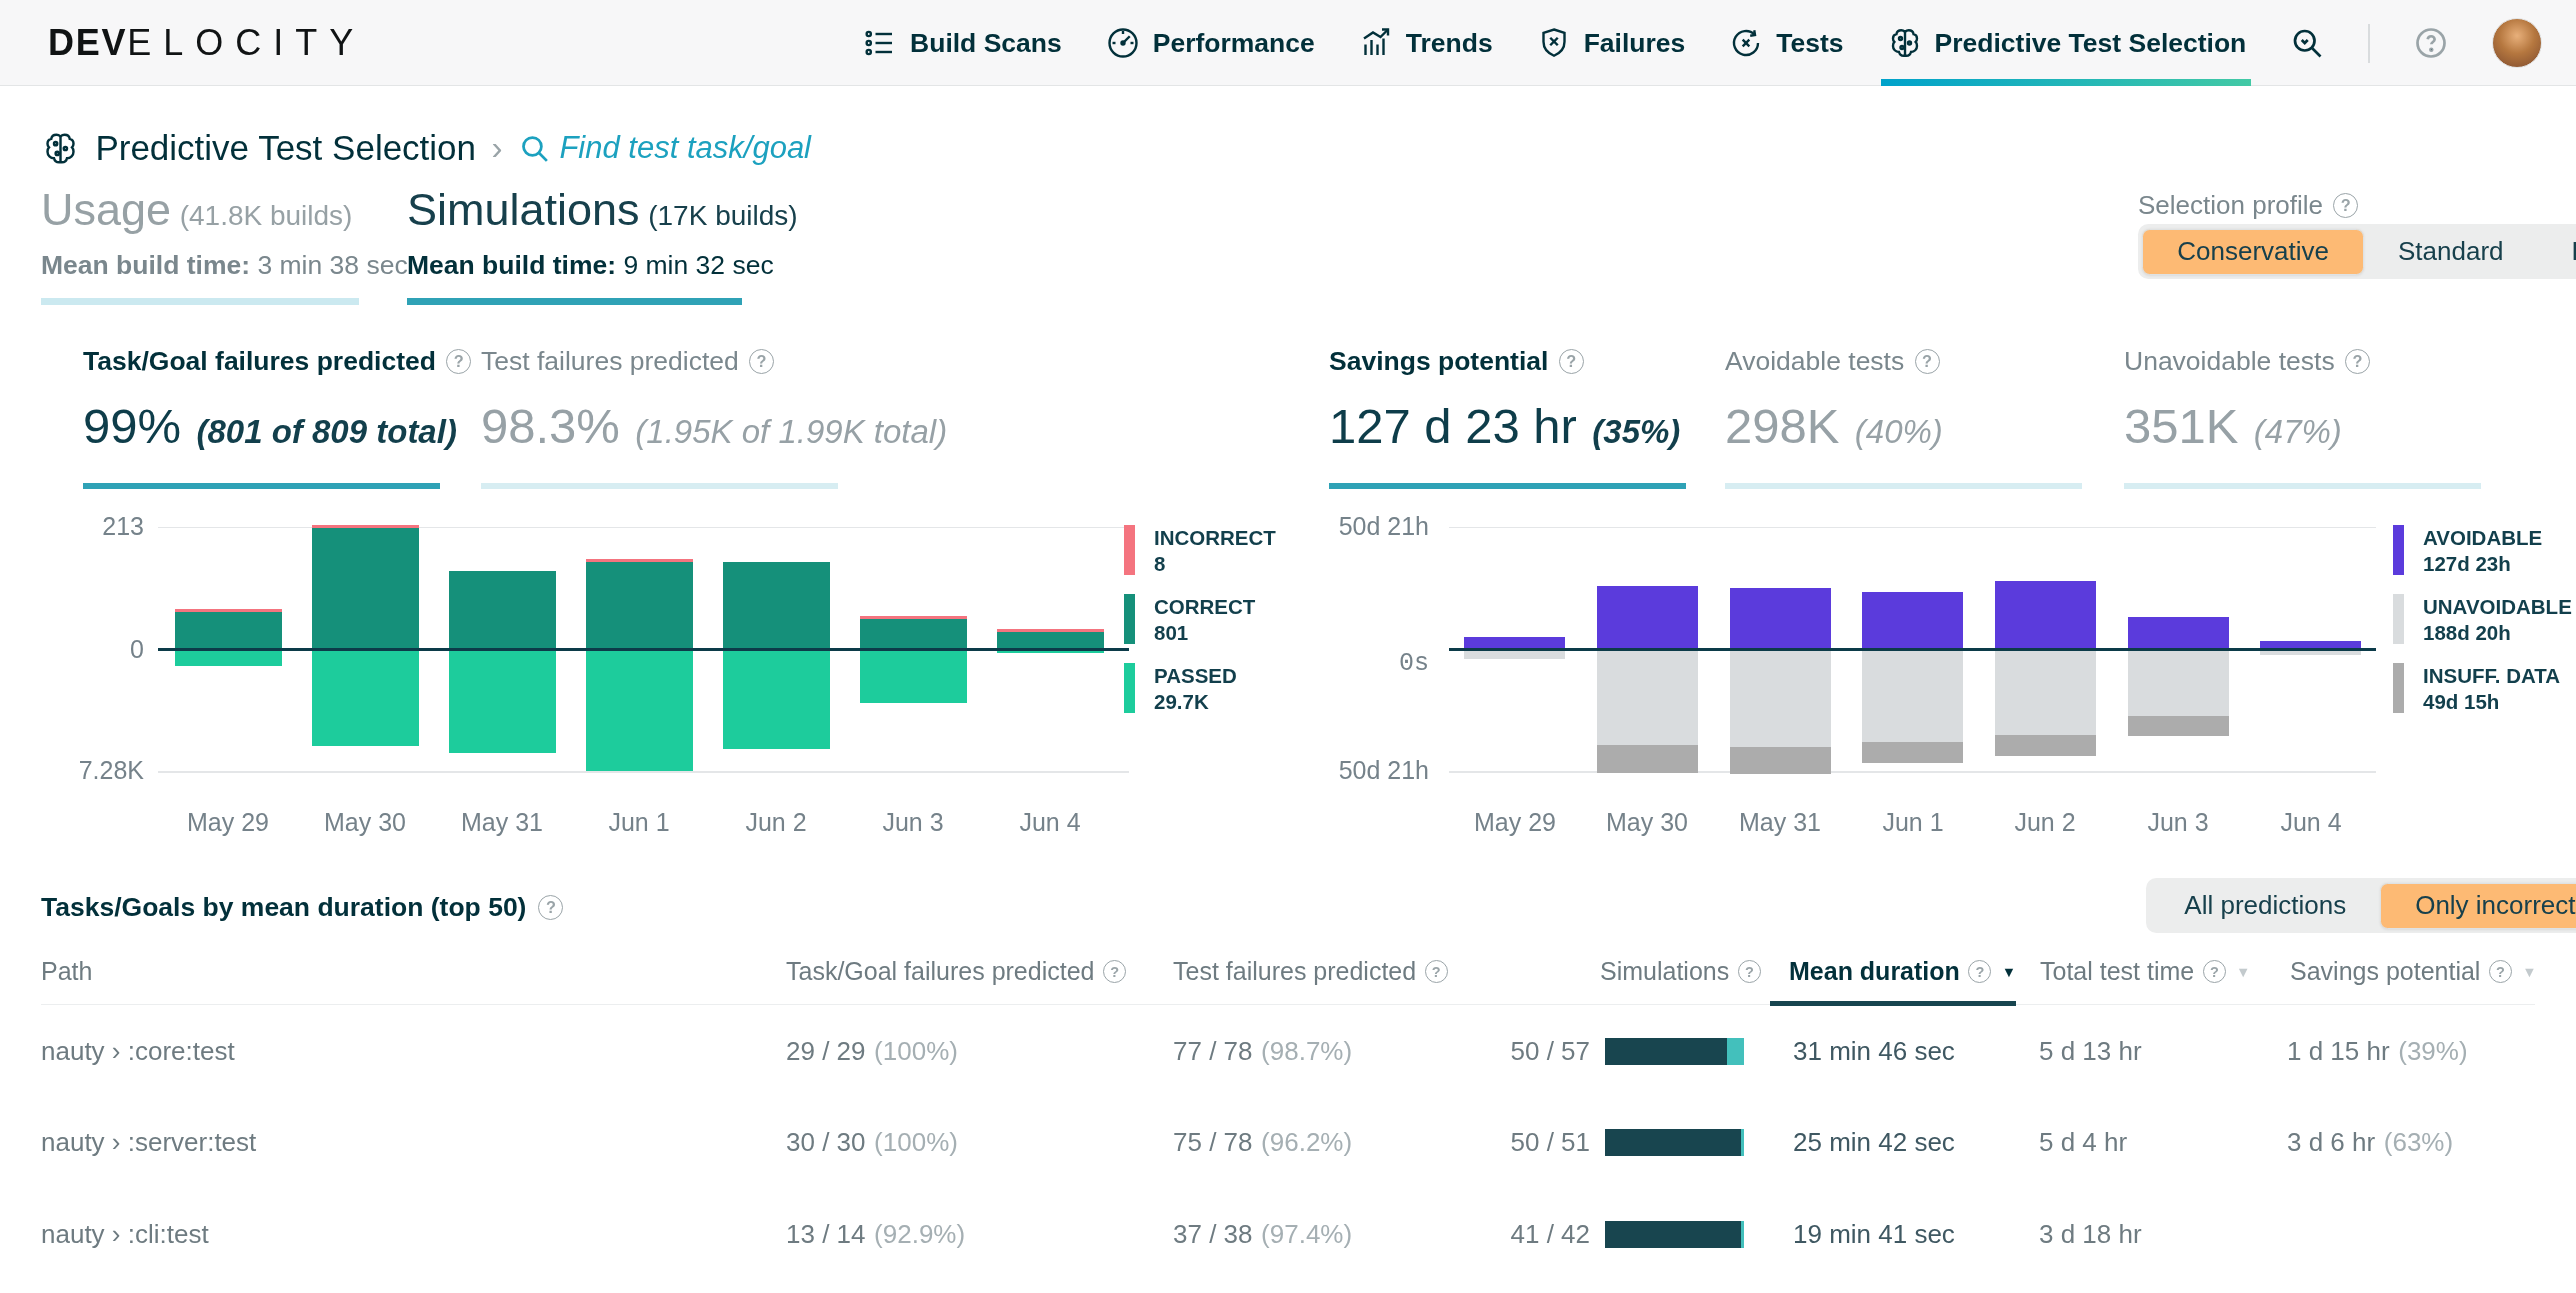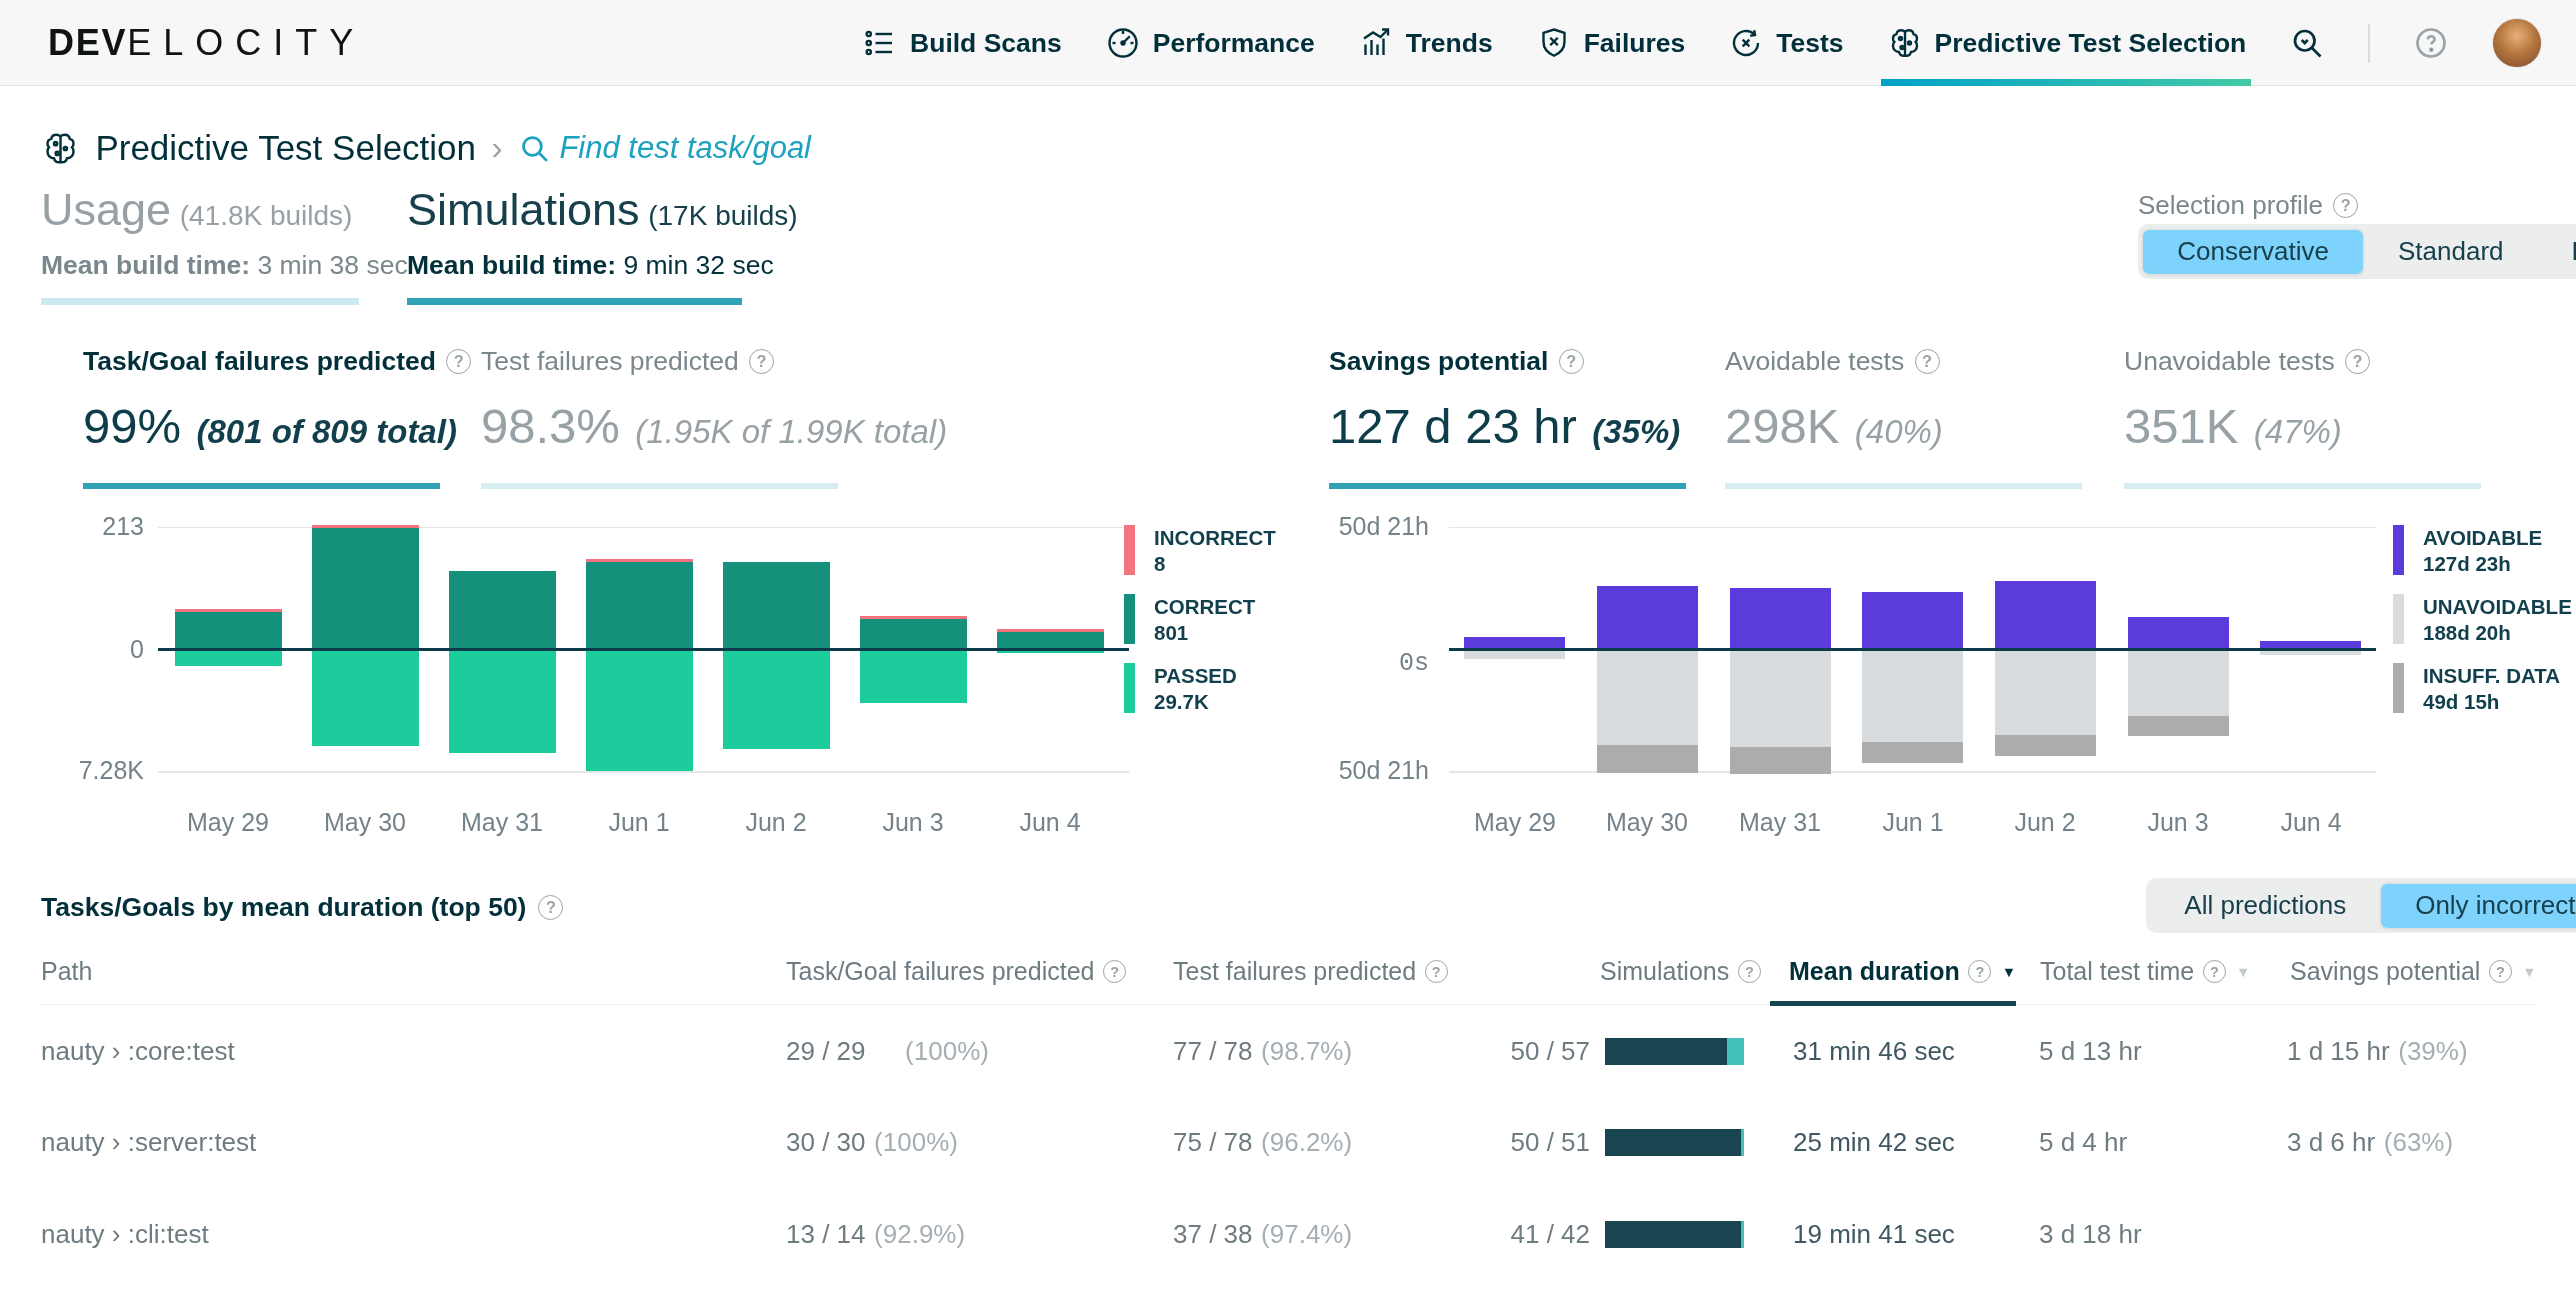--- a/index.html
+++ b/index.html
@@ -49,21 +49,21 @@
   .tab-usage .t-mean b{color:#7A878D;}
   .tab-usage .t-mean{color:#7A878D;}
   .tab-usage .t-underline{width:318px;background:#CBE9F0;}
   .tab-sim{left:407px;color:#17404C;}
   .tab-sim .t-mean{color:var(--dark);}
   .tab-sim .t-underline{width:335px;background:var(--accent);}
 
   
   .segmented{display:flex;align-items:center;background:#ECEDED;border-radius:10.3px;padding:4.3px;height:55px;}
   .segment{padding:0 34px;height:46px;display:flex;align-items:center;font-size:26px;color:#17404C;cursor:pointer;border-radius:7.7px;white-space:nowrap;}
-  .segment.selected{background:#7dd3fc;border:0.9px solid #DFE2E3;box-shadow:0 0.9px 2.6px rgba(0,0,0,0.08);}
+  .segment.selected{background:#fdba74;border:0.9px solid #DFE2E3;box-shadow:0 0.9px 2.6px rgba(0,0,0,0.08);}
   .profile-label{position:absolute;left:2138px;top:190px;font-size:26px;color:#7A878D;display:flex;align-items:center;gap:10.3px;}
   .profile-control{position:absolute;left:2138px;top:224px;}
   .table-toggle{position:absolute;left:2146px;top:878px;}
 
   .qmark{display:inline-flex;align-items:center;justify-content:center;width:25px;height:25px;border-radius:50%;
     border:1.7px solid #9AA4A8;color:#9AA4A8;font-size:16.3px;font-weight:700;cursor:pointer;flex:0 0 auto;}
 
   
   .kpi{position:absolute;top:346px;cursor:pointer;}
   .kpi .k-label{display:flex;align-items:center;gap:10.3px;font-size:26.5px;}
@@ -504,21 +504,21 @@
   <div class="th" style="left:2249px;">
       <span>Savings potential</span>
       <span class="qmark">?</span>
       <span class="caret">▼</span>
     </div>
   <div class="sort-underline"></div>
 </div>
 
 <div class="trow" style="top:1005px;">
   <div class="td" style="left:0;">nauty › :core:test</div>
-  <div class="td" style="left:745px;gap:31px;">
+  <div class="td" style="left:745px;">
       <span>29 / 29</span>
       <span class="pct">(100%)</span>
     </div>
   <div class="td" style="left:1132px;">
       <span>77 / 78</span>
       <span class="pct">(98.7%)</span>
     </div>
   <div class="td td-simnum">50 / 57</div>
   <div class="sim-bar">
       <div class="sim-fill" style="width: 87.7193%;"></div>

